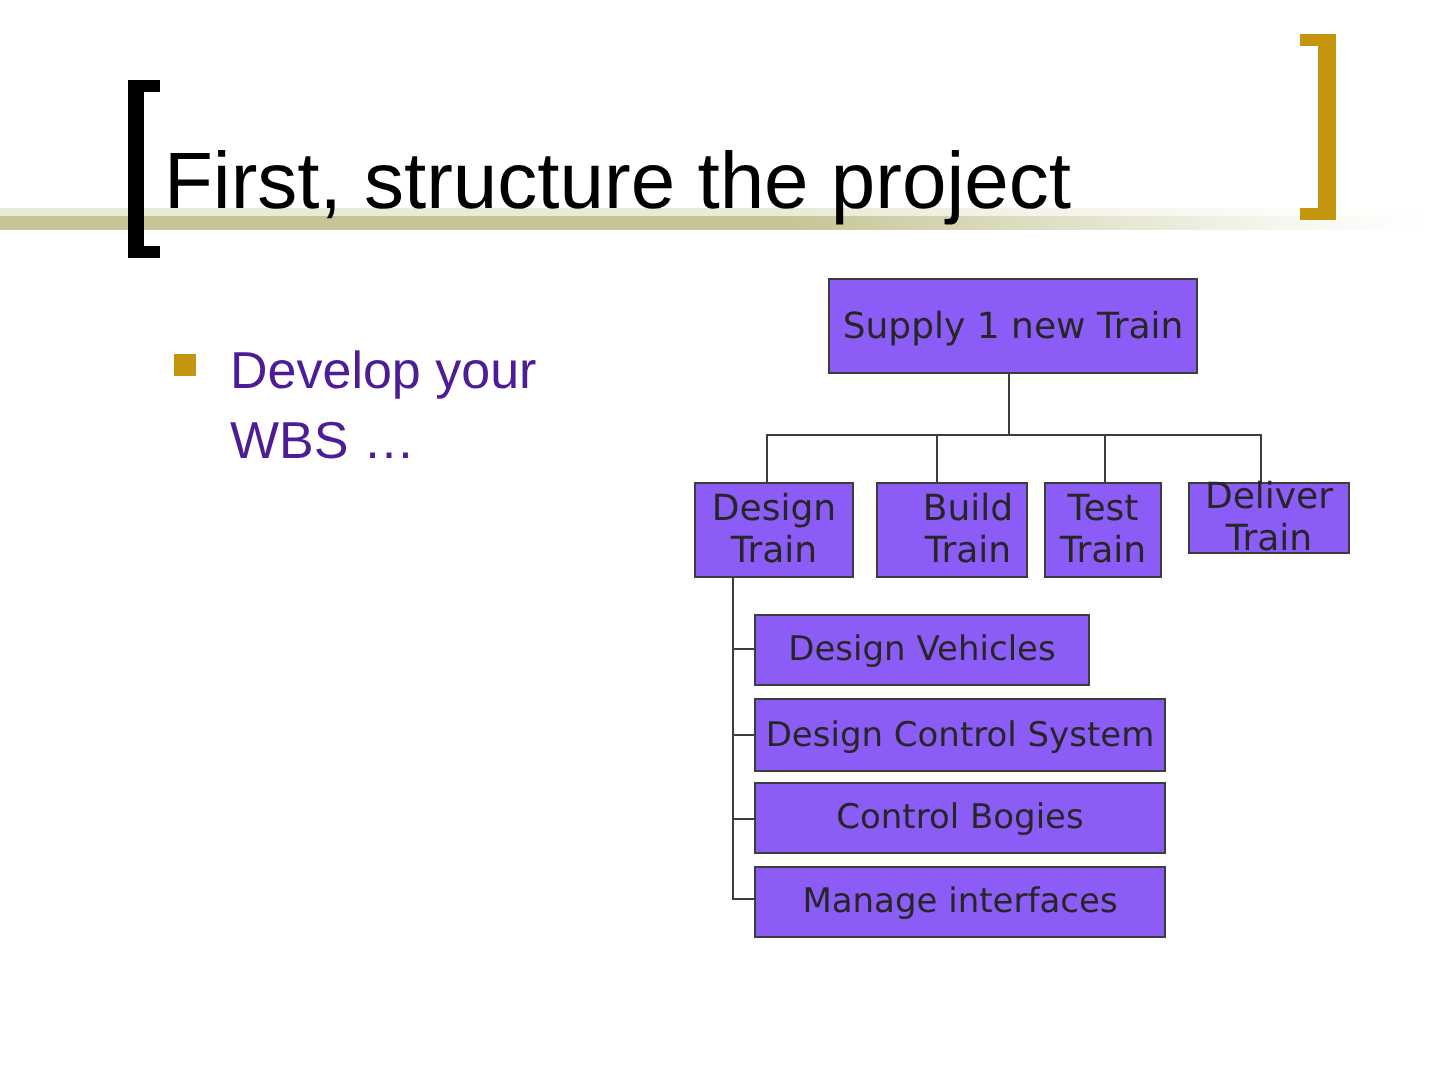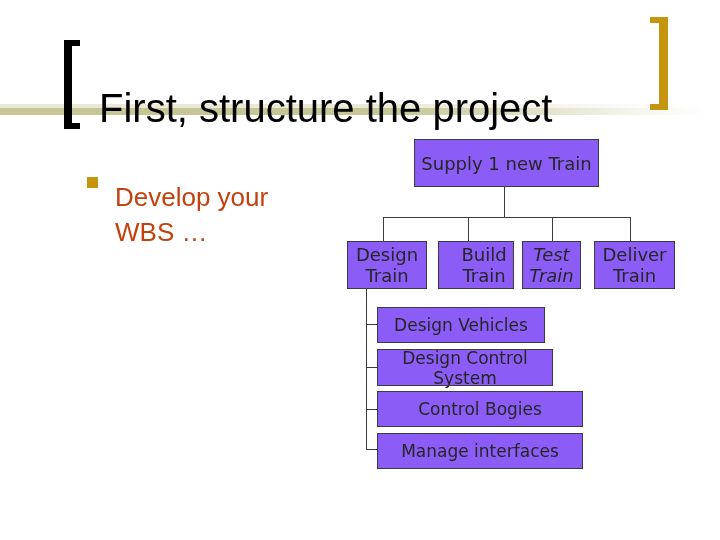--- a/index.html
+++ b/index.html
@@ -37,43 +37,42 @@
     width: 18px; height: 93px;
     box-sizing: border-box;
     border-right: 9px solid var(--accent-gold, #C4950D);
     border-top: 6px solid var(--accent-gold, #C4950D);
     border-bottom: 6px solid var(--accent-gold, #C4950D);
     z-index: 3;
   }
   .title {
     position: absolute;
     left: 82px; top: 69px;
-    margin: 17px;
+    margin: 0;
     font-size: 40px;
     font-weight: 400;
     color: #000000;
     white-space: nowrap;
     z-index: 2;
   }
 
   
   .bullet-square {
     position: absolute;
     left: 87px; top: 177px;
     width: 11px; height: 11px;
     background: var(--accent-gold, #C4950D);
   }
   .bullet-text {
     position: absolute;
     left: 115px; top: 168px;
     width: 215px;
     font-size: 26px;
     line-height: 35px;
-    color: #c2410c;
-    margin-top: 12px;
+    color: #4c1d95;
   }
 
   
   .box {
     position: absolute;
     box-sizing: border-box;
     background: #8b5cf6;
     border: 1px solid var(--diagram-line, #3C3C3C);
     color: var(--diagram-text, #262626);
     font-family: "DejaVu Sans", sans-serif;
@@ -81,24 +80,24 @@
     align-items: center;
     justify-content: center;
     text-align: center;
     z-index: 1;
   }
   .line { position: absolute; background: var(--diagram-line, #3C3C3C); z-index: 0; }
 
   #box-root    { left: 414px; top: 139px; width: 185px; height: 48px; font-size: 18px; }
   #box-design  { left: 347px; top: 241px; width: 80px;  height: 48px; font-size: 18px; line-height: 21px; }
   #box-build   { left: 438px; top: 241px; width: 76px;  height: 48px; font-size: 18px; line-height: 21px; padding-left: 16px; }
-  #box-test    { left: 522px; top: 241px; width: 59px;  height: 48px; font-size: 18px; line-height: 21px; font-style: italic; }
-  #box-deliver { left: 594px; top: 241px; width: 81px;  height: 48px; font-size: 18px; line-height: 21px; }
+  #box-test    { left: 522px; top: 241px; width: 59px;  height: 48px; font-size: 18px; line-height: 21px; }
+  #box-deliver { left: 594px; top: 241px; width: 81px;  height: 36px; font-size: 18px; line-height: 21px; }
   #box-dv  { left: 377px; top: 307px; width: 168px; height: 36px; font-size: 17px; }
-  #box-dcs { left: 377px; top: 349px; width: 176px; height: 37px; font-size: 17px; }
+  #box-dcs { left: 377px; top: 349px; width: 206px; height: 37px; font-size: 17px; }
   #box-db  { left: 377px; top: 391px; width: 206px; height: 36px; font-size: 17px; }
   #box-mi  { left: 377px; top: 433px; width: 206px; height: 36px; font-size: 17px; }
 
   #ln-root-drop { left: 504px; top: 186px; width: 1px; height: 31px; }
   #ln-rail      { left: 383px; top: 217px; width: 248px; height: 1px; }
   #ln-d1 { left: 383px; top: 217px; width: 1px; height: 24px; }
   #ln-d2 { left: 468px; top: 217px; width: 1px; height: 24px; }
   #ln-d3 { left: 552px; top: 217px; width: 1px; height: 24px; }
   #ln-d4 { left: 630px; top: 217px; width: 1px; height: 24px; }
   #ln-spine { left: 366px; top: 289px; width: 1px; height: 161px; }

